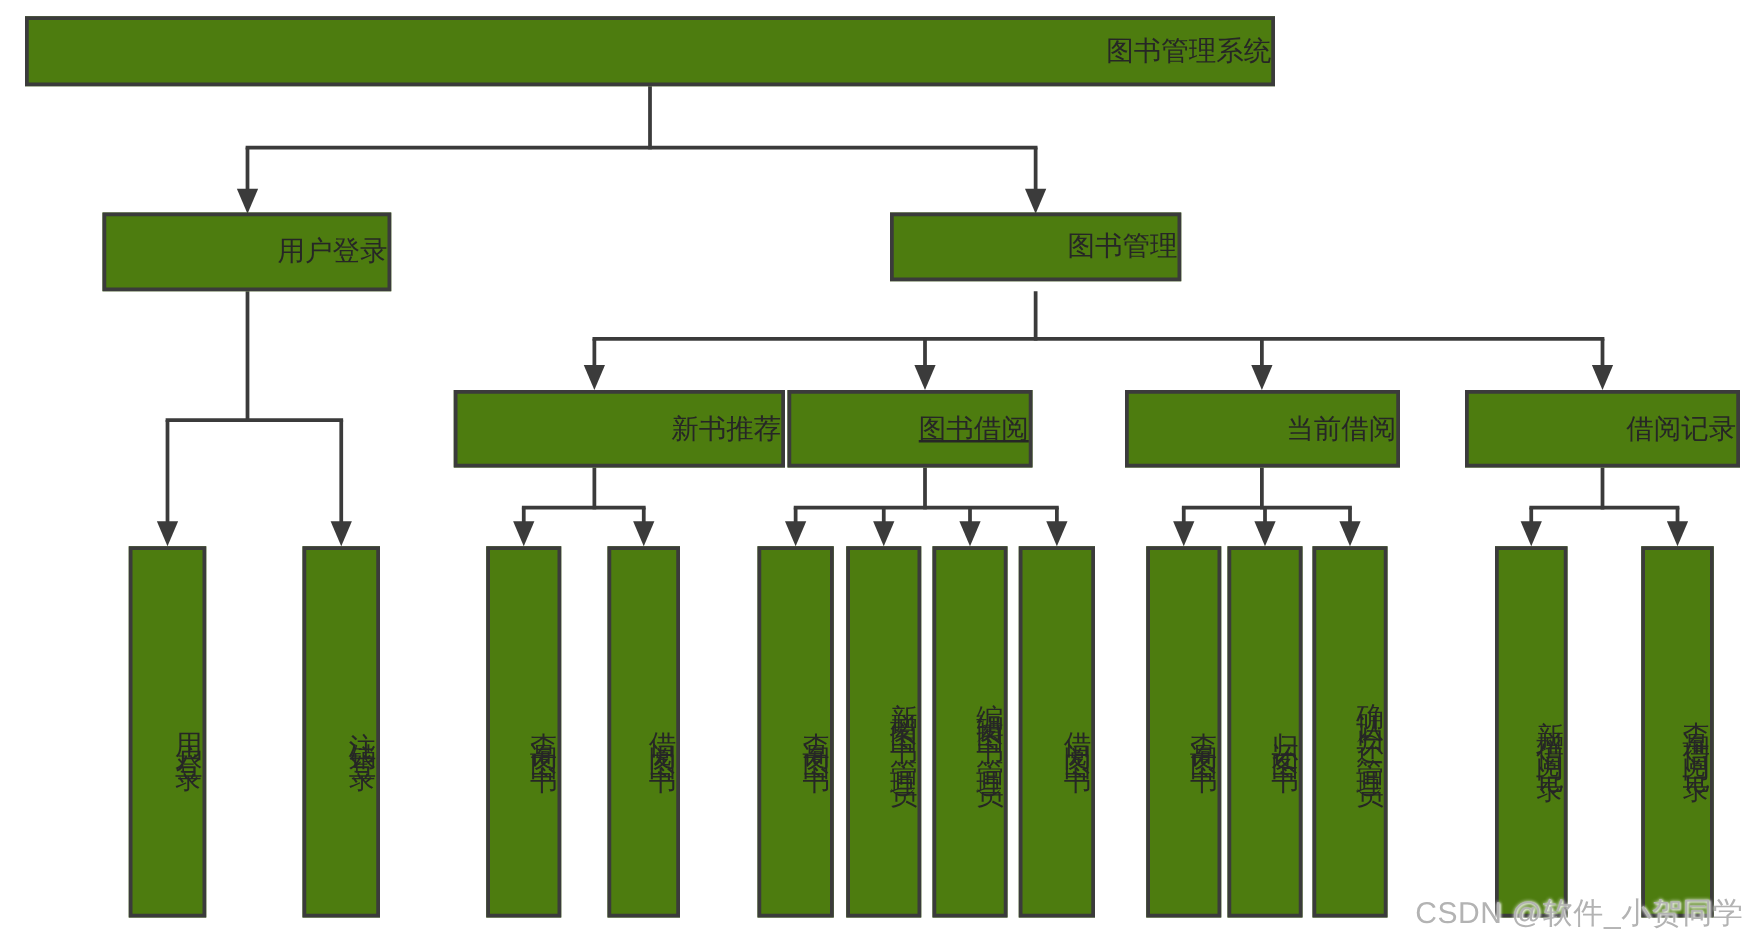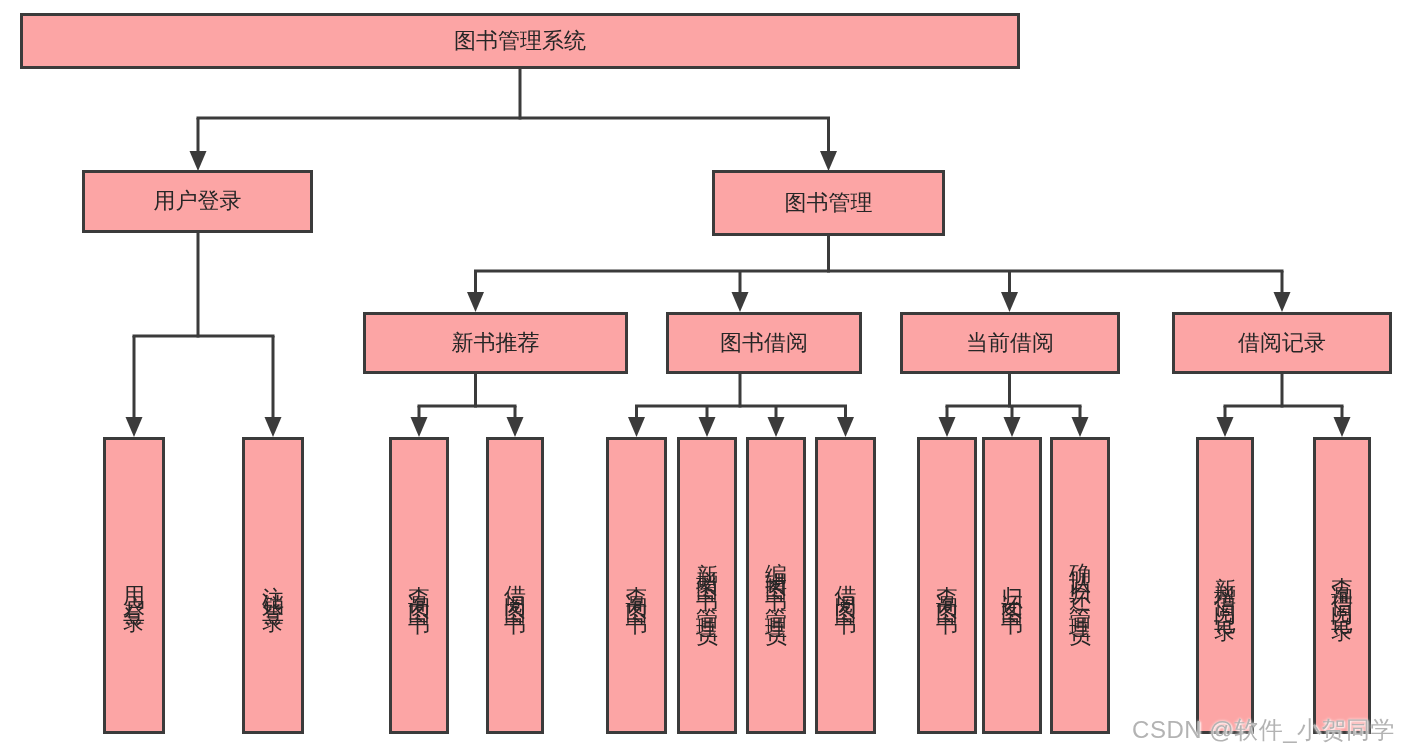--- a/index.html
+++ b/index.html
@@ -25,45 +25,45 @@
     stroke: #3b3b3b;
     stroke-width: 3;
   }
   svg.connectors polygon {
     fill: #3b3b3b;
   }
   .node {
     position: absolute;
     box-sizing: border-box;
     border: 3px solid #3b3b3b;
-    background: #fca5a5;
+    background: #4d7c0f;
     display: flex;
     align-items: center;
-    justify-content: center;
+    justify-content: flex-end;
     color: #262626;
     font-size: 22px;
     line-height: 1.2;
     white-space: nowrap;
   }
   .leaf span {
     writing-mode: vertical-rl;
     text-orientation: mixed;
     letter-spacing: 9px;
     line-height: 1;
     white-space: nowrap;
   }
   
   .n-root  { left: 20px;  top: 13px;  width: 1000px; height: 56px; }
   
   .n-user  { left: 82px;  top: 170px; width: 231px; height: 63px; }
-  .n-mgmt  { left: 712px; top: 170px; width: 233px; height: 66px; }
+  .n-mgmt  { left: 712px; top: 170px; width: 233px; height: 55px; }
   
   .n-l3    { top: 312px; height: 62px; }
   .n-rec   { left: 363px;  width: 265px; }
-  .n-bor   { left: 666px;  width: 196px; }
+  .n-bor   { left: 630px;  width: 196px; text-decoration: underline; }
   .n-cur   { left: 900px;  width: 220px; }
   .n-hist  { left: 1172px; width: 220px; }
   
   .leaf    { top: 437px; height: 297px; }
   .lf-login   { left: 103px;  width: 62px; }
   .lf-logout  { left: 242px;  width: 62px; }
   .lf-rec-q   { left: 389px;  width: 60px; }
   .lf-rec-b   { left: 486px;  width: 58px; }
   .lf-bor-q   { left: 606px;  width: 61px; }
   .lf-bor-a   { left: 677px;  width: 60px; }

